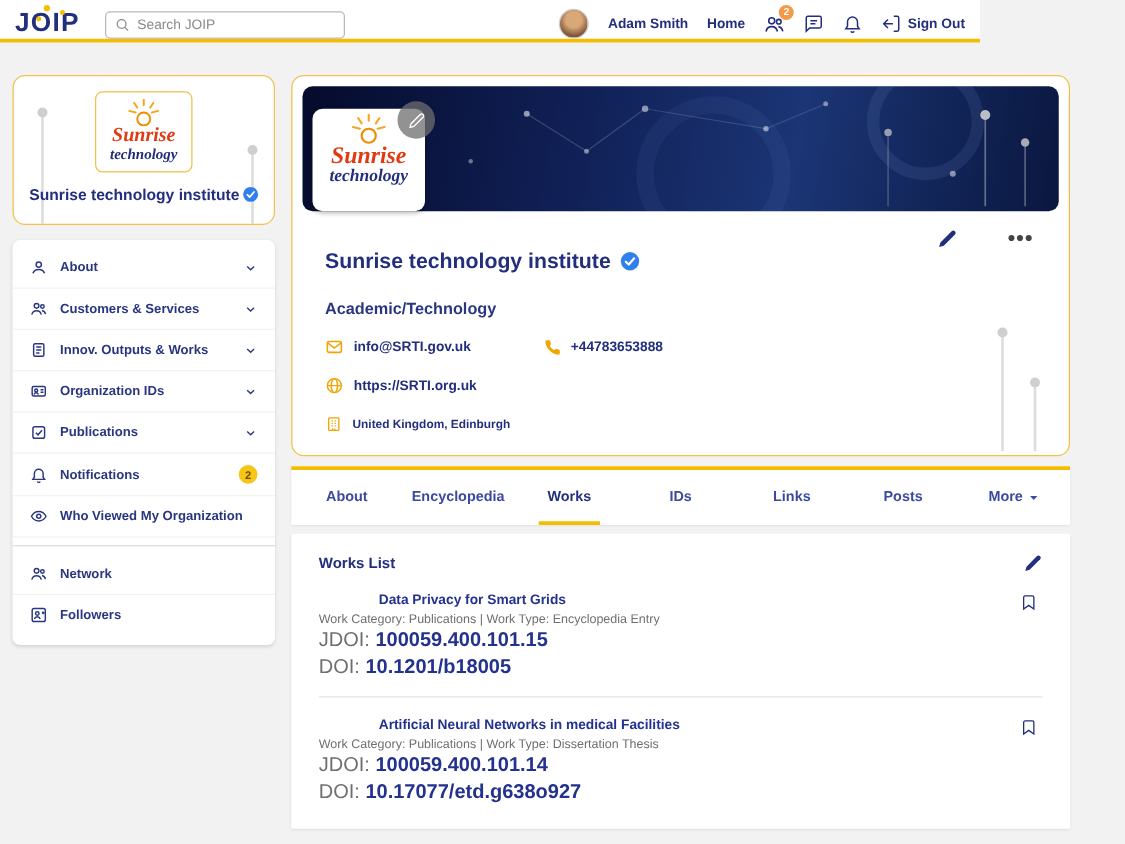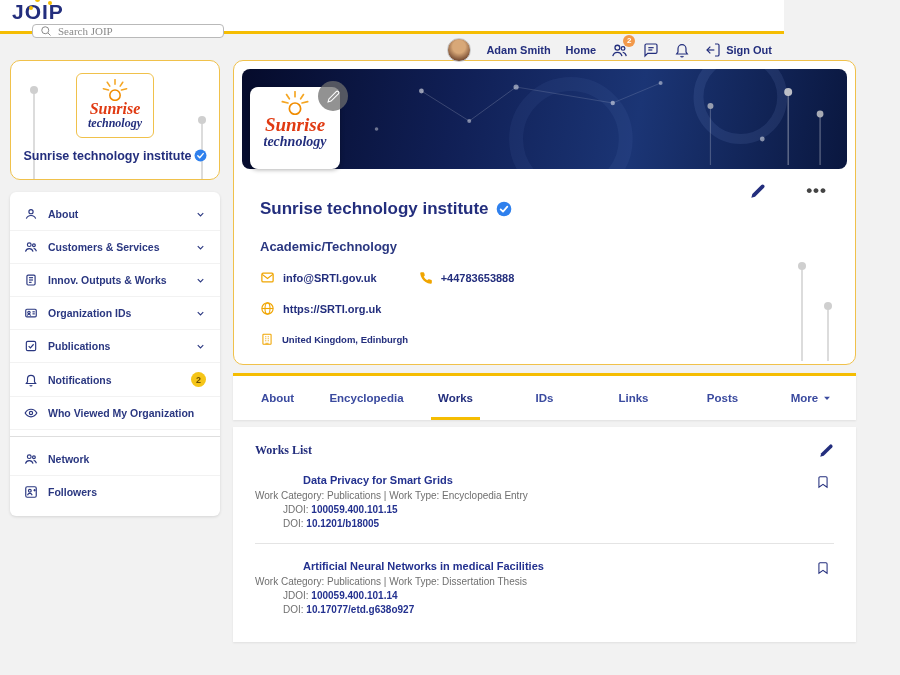--- a/index.html
+++ b/index.html
@@ -10,33 +10,33 @@
     position:relative;
     overflow:hidden;
     color:#232e7d;
   }
   svg { display:block; }
 
   
   .topbar {
     position:absolute; top:0; left:0; width:784px; height:34px;
     background:#fff; border-bottom:3px solid #f5bd02;
-    display:flex; align-items:flex-start; padding:0 12px; z-index:20;flex-direction:column;
+    display:flex; align-items:flex-end; padding:0 12px; z-index:20;
   }
   .logo { position:relative; font-size:21px; font-weight:800; color:#232e7d; letter-spacing:1px; }
   .logo .d { position:absolute; border-radius:50%; background:#f5bd02; }
   .logo .d1 { width:5px; height:5px; left:23px; top:-3px; }
   .logo .d2 { width:4px; height:4px; left:36px; top:1px; }
   .logo .d3 { width:4px; height:4px; left:17px; top:6px; }
   .search {
     margin-left:20px; width:192px; height:22px;
     border:1px solid #b9b9b9; border-radius:4px;
     display:flex; align-items:center; gap:6px; padding:0 7px; background:#fff;
   }
-  .search input { border:none; outline:none; flex:1; font-size:11px; color:#444; font-family:Liberation Serif, serif; background:transparent; }
+  .search input { border:none; outline:none; flex:1; font-size:11px; color:#444; font-family:Liberation Sans, sans-serif; background:transparent; }
   .search input::placeholder { color:#8a8a8a; }
   .top-right { margin-left:auto; display:flex; align-items:center; gap:15px; }
   .avatar {
     width:24px; height:24px; border-radius:50%;
     background:radial-gradient(circle at 50% 35%, #d8a878 0 35%, #7a4f35 75%, #3c2a1c);
     border:1px solid #ccc;
   }
   .uname, .home-link, .signout span { font-size:11px; font-weight:bold; color:#232e7d; }
   .icon-btn { position:relative; color:#232e7d; cursor:pointer; }
   .badge-top {
@@ -112,47 +112,47 @@
     color:#fff; cursor:pointer;
   }
   .profile-actions {
     position:absolute; right:28px; top:122px; display:flex; align-items:center; gap:40px;
     color:#232e7d; z-index:6;
   }
   .dots-glyph { font-size:17px; font-weight:bold; letter-spacing:1px; line-height:10px; color:#444; cursor:pointer; }
   .profile-body { padding:30px 24px 0 18px; position:relative; }
   .p-title { font-size:17px; font-weight:bold; color:#232e7d; display:flex; align-items:center; gap:7px; }
   .p-cat { margin-top:20px; font-size:13px; font-weight:bold; color:#2a3780; }
-  .contact-row { margin-top:16px; display:flex; align-items:center; gap:42px; }
+  .contact-row { margin-top:16px; display:flex; align-items:center; gap:58px; }
   .contact-item { display:flex; align-items:center; gap:8px; font-size:11px; font-weight:bold; color:#232e7d; }
   .contact-item .c-icon { color:#f0a500; flex:none; }
   .contact-item.small { font-size:9.5px; }
 
   
   .tabbar {
     margin-top:8px; background:#fff; border-top:3px solid #f5bd02;
     height:47px; display:flex; box-shadow:0 1px 2px rgba(0,0,0,0.08);
   }
   .tab {
     flex:1; display:flex; align-items:center; justify-content:center; gap:4px;
     font-size:11.5px; font-weight:bold; color:#3a4a9f; cursor:pointer; position:relative;
   }
   .tab.active { color:#232e7d; }
   .tab.active::after {
     content:""; position:absolute; bottom:0; left:22%; width:56%; height:3px; background:#f5bd02;
   }
 
   
   .works-card { margin-top:7px; background:#fff; padding:16px 22px 20px; min-height:215px; box-shadow:0 1px 2px rgba(0,0,0,0.08); }
-  .works-head { display:flex; align-items:flex-end; justify-content:space-between;font-family:Liberation Serif, serif; }
+  .works-head { display:flex; align-items:flex-start; justify-content:space-between; }
   .works-title { font-size:12px; font-weight:bold; color:#232e7d; }
   .work-item { position:relative; padding-right:34px; margin-top:16px; }
   .w-title { font-size:11px; font-weight:bold; color:#23318f; cursor:pointer;margin-left:48px; }
   .w-meta { margin-top:4px; font-size:10px; color:#6f6f6f; }
-  .w-line { margin-top:3px; font-size:10px; color:#6f6f6f;margin-left:28px; }
+  .w-line { margin-top:3px; font-size:16px; color:#6f6f6f; }
   .w-line b { color:#23318f; font-weight:bold; }
   .w-bookmark { position:absolute; right:4px; top:0; color:#232e7d; cursor:pointer; }
   .w-divider { border-bottom:1px solid #e4e4e4; margin-top:14px; }
   .pencil { color:#232e7d; cursor:pointer; }
 </style>
 </head>
 <body>
 
 <header class="topbar">
   <div class="logo">

